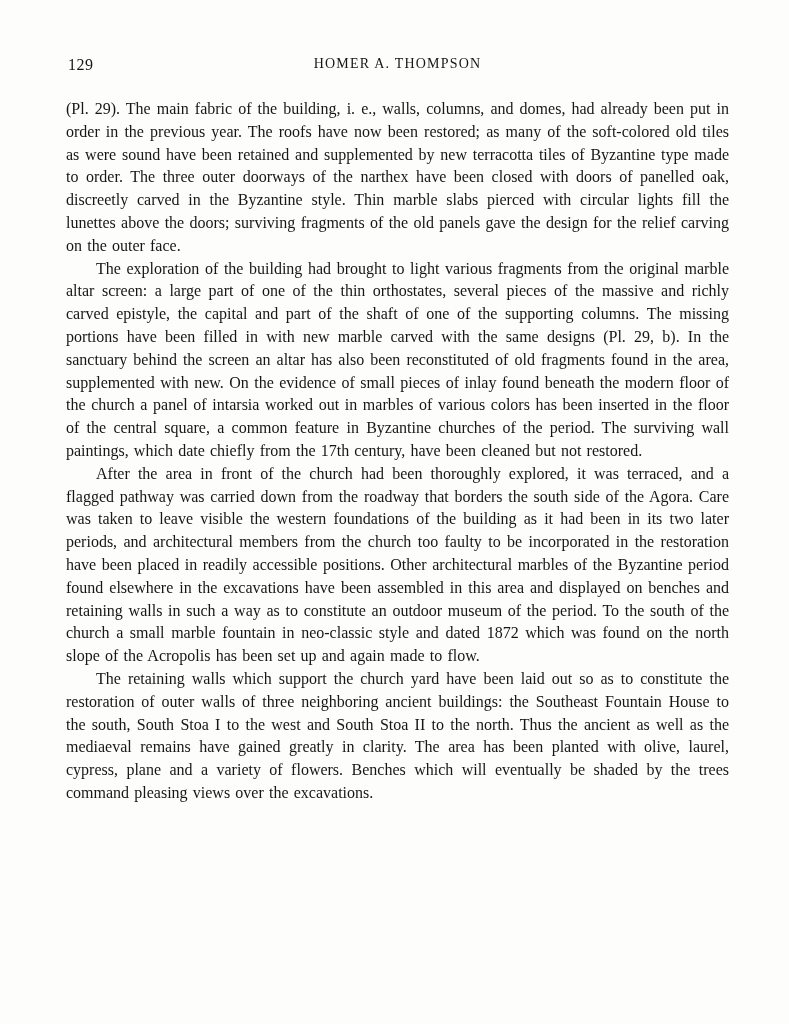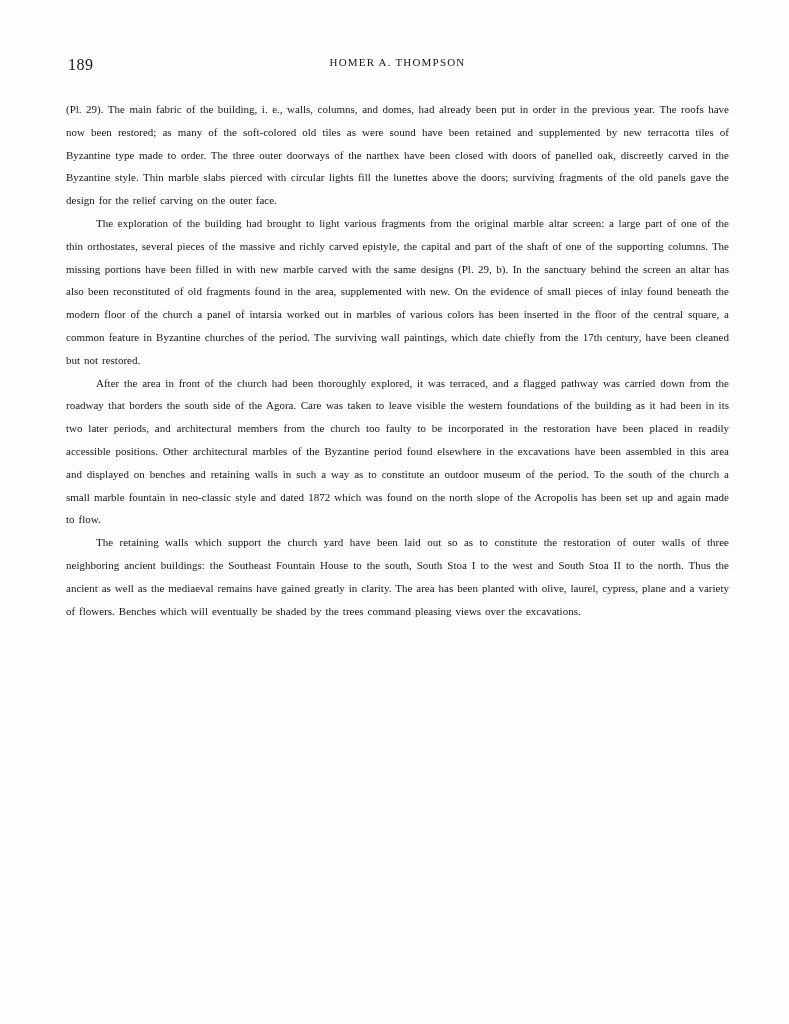--- a/index.html
+++ b/index.html
@@ -26,45 +26,45 @@
   }
   .page-number {
     position: absolute;
     left: 2px;
     top: 0;
     font-size: 16px;
     letter-spacing: 0.5px;
   }
   .running-head {
     text-align: center;
-    font-size: 11px;
+    font-size: 14px;
     letter-spacing: 1.2px;
     white-space: nowrap;
   }
   .body-text {
     margin-top: 14px;
   }
   .body-text p {
     margin: 0;
-    font-size: 11px;
+    font-size: 16px;
     line-height: 22.8px;
     text-align: justify;
     word-spacing: 1.2px;
   }
   .body-text p.indent {
     text-indent: 30px;
   }
 </style>
 </head>
 <body>
 
 <div class="page">
 
   <div class="page-header">
-    <span class="page-number">189</span>
+    <span class="page-number">129</span>
     <div class="running-head">HOMER A. THOMPSON</div>
   </div>
 
   <div class="body-text">
     <p class="no-indent">(Pl. 29). The main fabric of the building, i. e., walls, columns, and domes, had already been put in order in the previous year. The roofs have now been restored; as many of the soft-colored old tiles as were sound have been retained and supplemented by new terracotta tiles of Byzantine type made to order. The three outer doorways of the narthex have been closed with doors of panelled oak, discreetly carved in the Byzantine style. Thin marble slabs pierced with circular lights fill the lunettes above the doors; surviving fragments of the old panels gave the design for the relief carving on the outer face.</p>
     <p class="indent">The exploration of the building had brought to light various fragments from the original marble altar screen: a large part of one of the thin orthostates, several pieces of the massive and richly carved epistyle, the capital and part of the shaft of one of the supporting columns. The missing portions have been filled in with new marble carved with the same designs (Pl. 29, b). In the sanctuary behind the screen an altar has also been reconstituted of old fragments found in the area, supplemented with new. On the evidence of small pieces of inlay found beneath the modern floor of the church a panel of intarsia worked out in marbles of various colors has been inserted in the floor of the central square, a common feature in Byzantine churches of the period. The surviving wall paintings, which date chiefly from the 17th century, have been cleaned but not restored.</p>
     <p class="indent">After the area in front of the church had been thoroughly explored, it was terraced, and a flagged pathway was carried down from the roadway that borders the south side of the Agora. Care was taken to leave visible the western foundations of the building as it had been in its two later periods, and architectural members from the church too faulty to be incorporated in the restoration have been placed in readily accessible positions. Other architectural marbles of the Byzantine period found elsewhere in the excavations have been assembled in this area and displayed on benches and retaining walls in such a way as to constitute an outdoor museum of the period. To the south of the church a small marble fountain in neo-classic style and dated 1872 which was found on the north slope of the Acropolis has been set up and again made to flow.</p>
     <p class="indent">The retaining walls which support the church yard have been laid out so as to constitute the restoration of outer walls of three neighboring ancient buildings: the Southeast Fountain House to the south, South Stoa I to the west and South Stoa II to the north. Thus the ancient as well as the mediaeval remains have gained greatly in clarity. The area has been planted with olive, laurel, cypress, plane and a variety of flowers. Benches which will eventually be shaded by the trees command pleasing views over the excavations.</p>
   </div>
 

